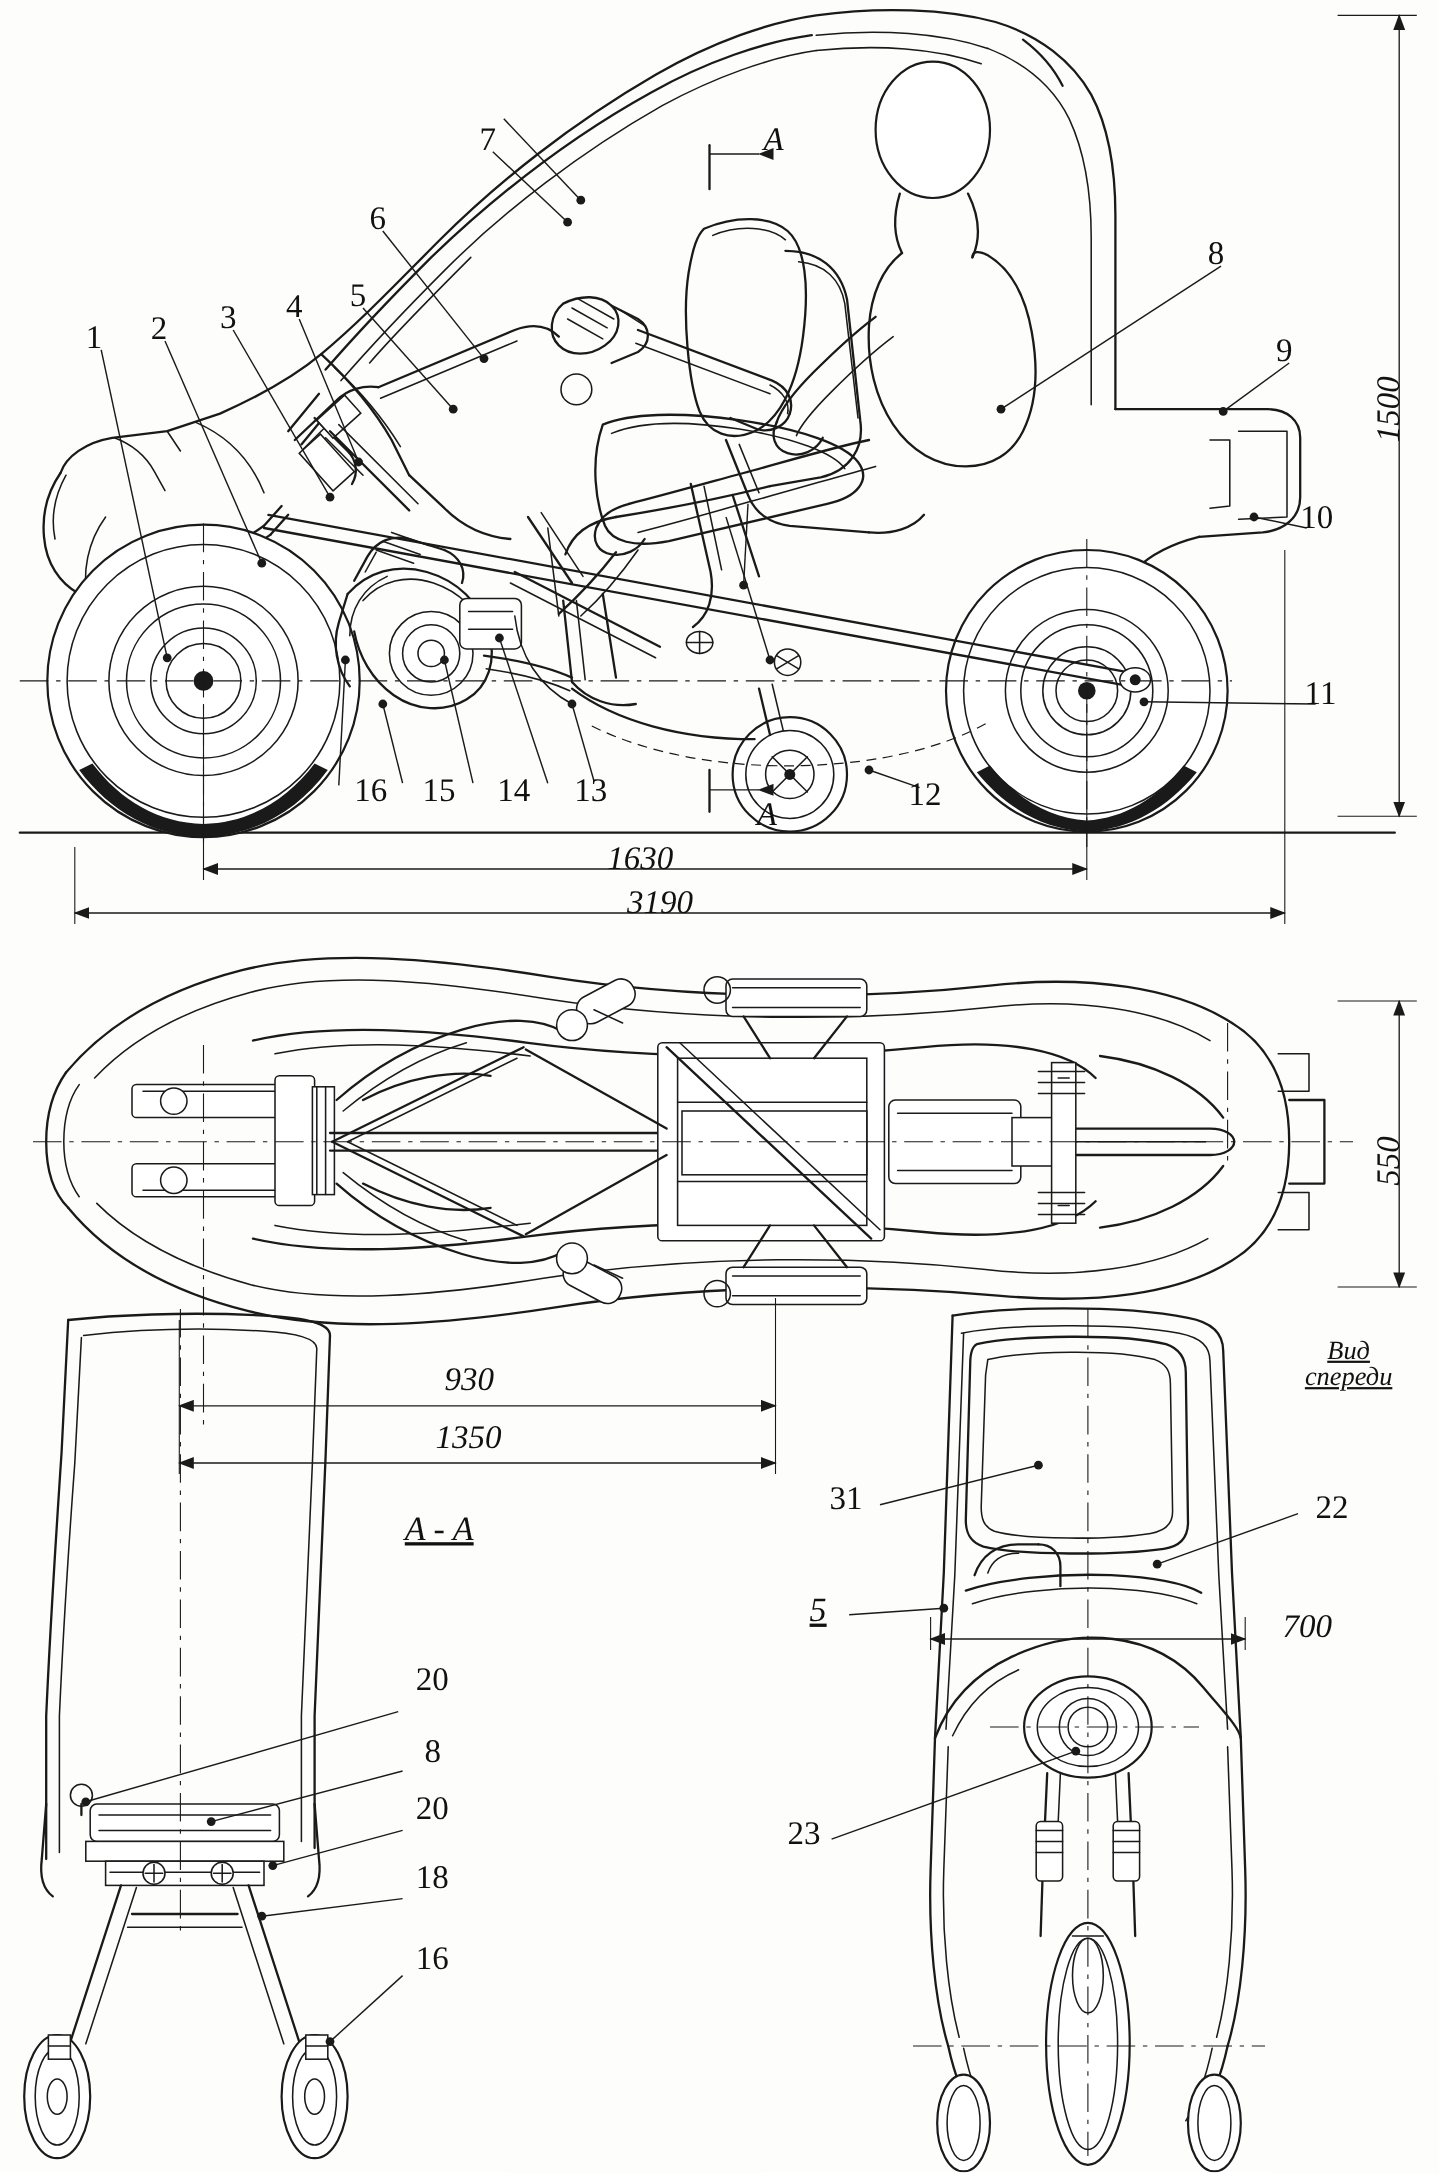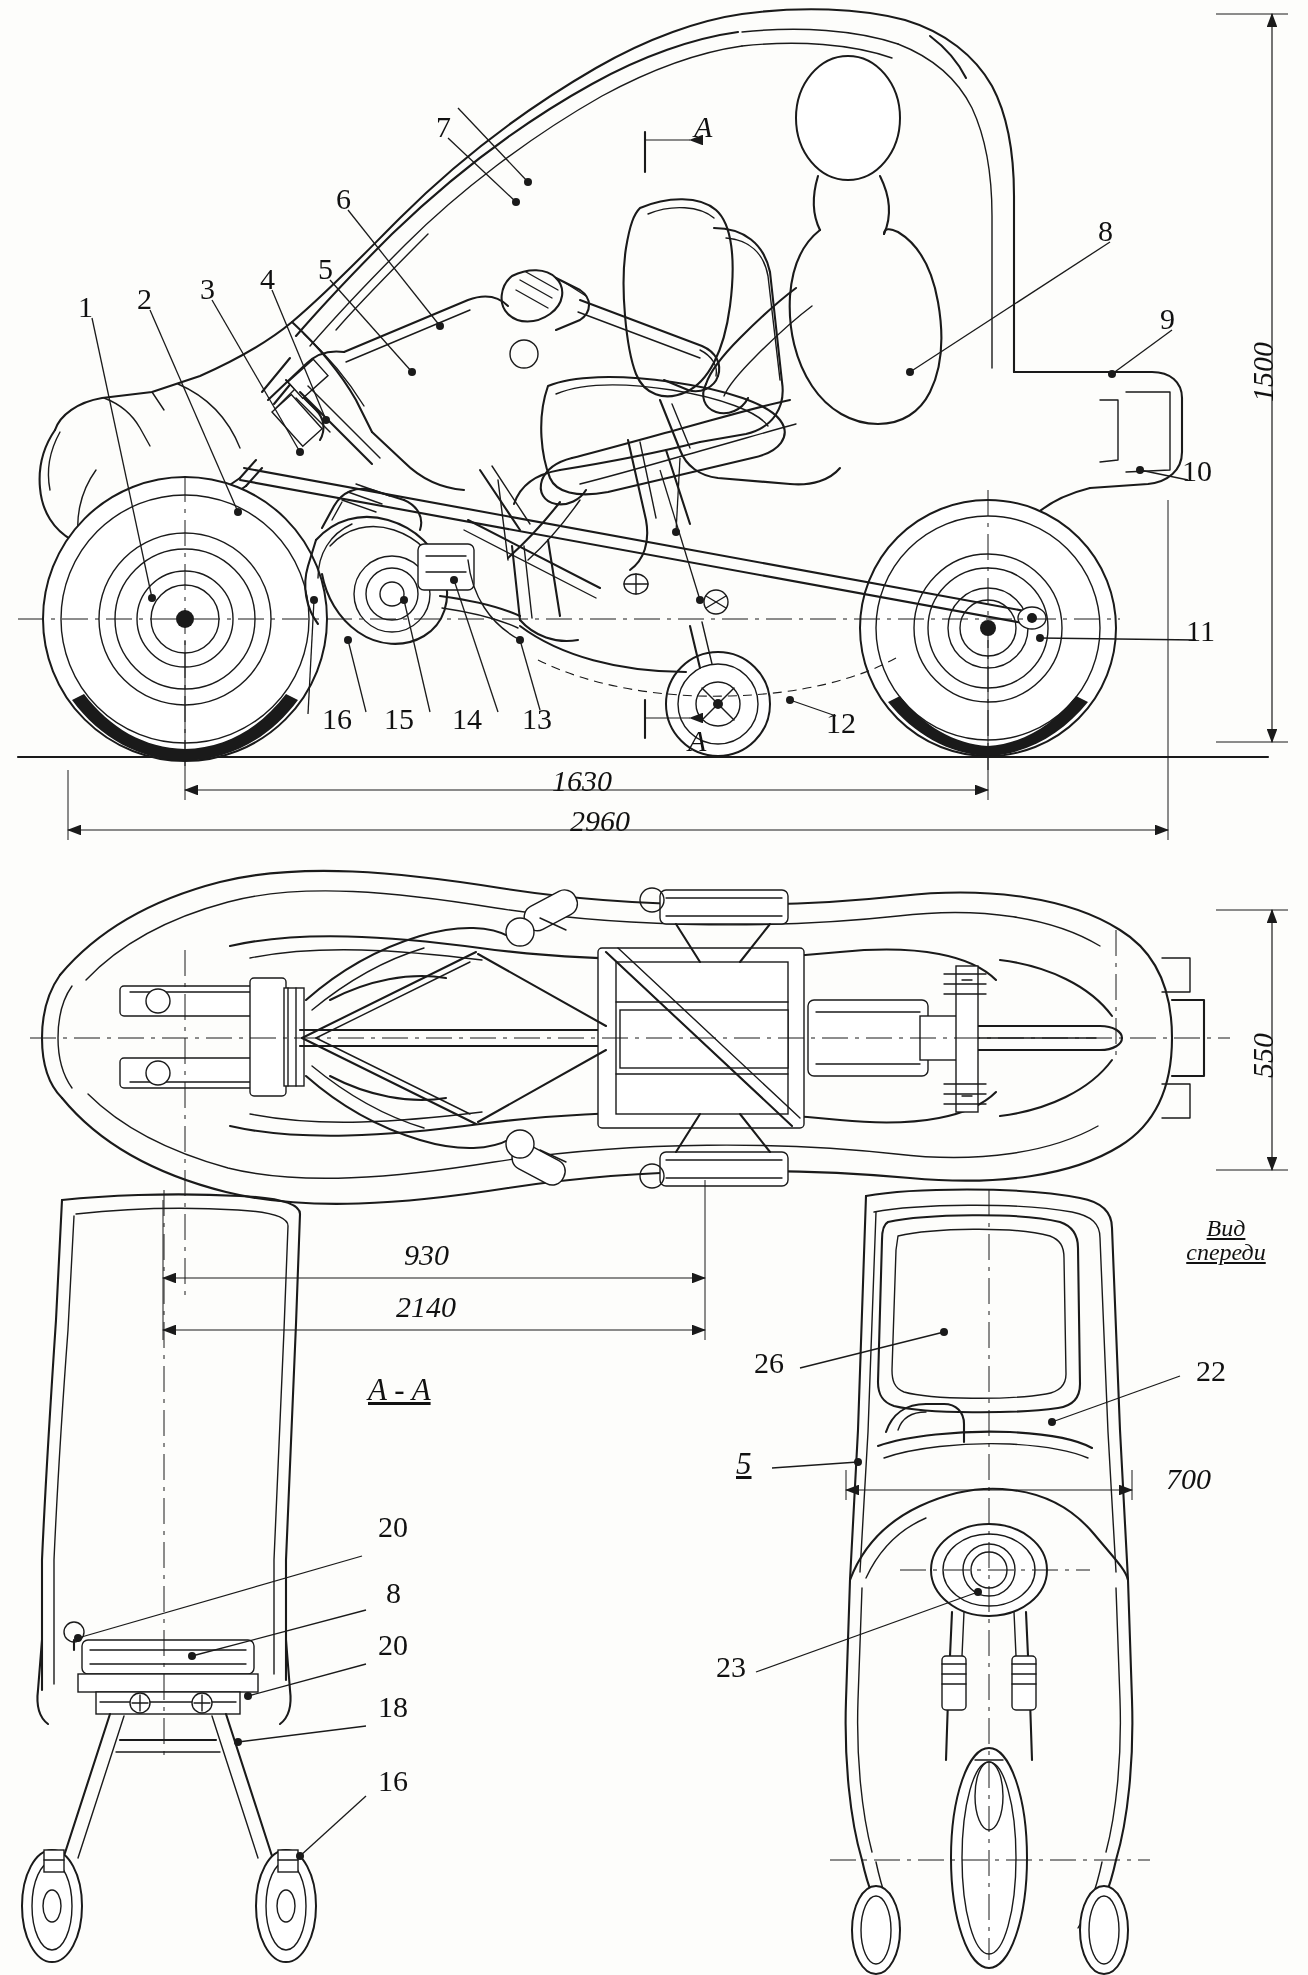--- a/index.html
+++ b/index.html
@@ -672,37 +672,37 @@
   <div class="lbl" style="left:522px; top:704px;">13</div>
   <div class="lbl" style="left:452px; top:704px;">14</div>
   <div class="lbl" style="left:384px; top:704px;text-align:right;">15</div>
   <div class="lbl" style="left:322px; top:704px;">16</div>
 
   <div class="lbl italic" style="left:694px; top:112px;">A</div>
   <div class="lbl italic" style="left:688px; top:726px;">A</div>
 
   <div class="lbl dim vert" style="left:1248px; top:402px;">1500</div>
   <div class="lbl dim" style="left:552px; top:766px;">1630</div>
-  <div class="lbl dim" style="left:570px; top:806px;">2960</div>
+  <div class="lbl dim" style="left:570px; top:806px;">3190</div>
 
   <div class="lbl dim vert" style="left:1248px; top:1078px;">550</div>
   <div class="lbl dim" style="left:404px; top:1240px;">930</div>
-  <div class="lbl dim" style="left:396px; top:1292px;">2140</div>
+  <div class="lbl dim" style="left:396px; top:1292px;">1350</div>
 
   <div class="lbl section" style="left:368px; top:1374px;">A - A</div>
 
   <div class="lbl" style="left:378px; top:1512px;">20</div>
   <div class="lbl" style="left:386px; top:1578px;">8</div>
   <div class="lbl" style="left:378px; top:1630px;">20</div>
   <div class="lbl" style="left:378px; top:1692px;">18</div>
   <div class="lbl" style="left:378px; top:1766px;">16</div>
 
   <div class="lbl viewname" style="left:1166px; top:1216px; width:120px;">
     <span>Вид</span><br>
     <span>спереди</span>
   </div>
-  <div class="lbl" style="left:754px; top:1348px;">26</div>
+  <div class="lbl" style="left:754px; top:1348px;">31</div>
   <div class="lbl" style="left:1196px; top:1356px;">22</div>
   <div class="lbl section" style="left:736px; top:1448px;">5</div>
   <div class="lbl" style="left:716px; top:1652px;">23</div>
   <div class="lbl dim" style="left:1166px; top:1464px;">700</div>
 
 </div>
 
 </body></html>

